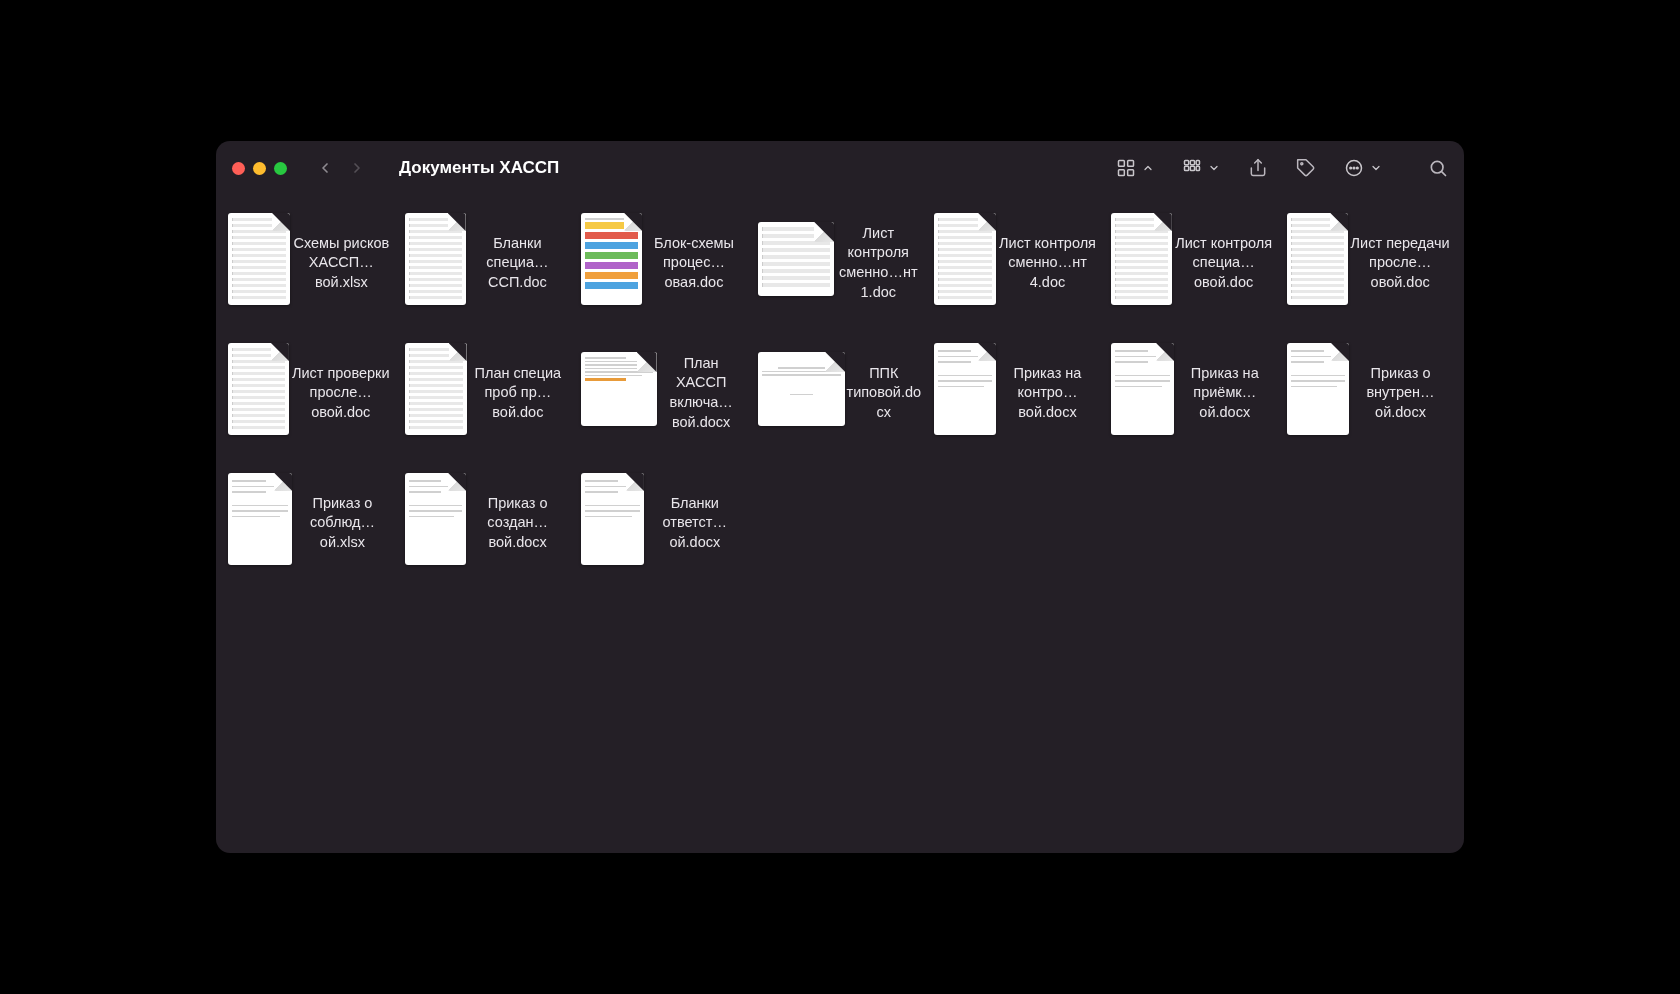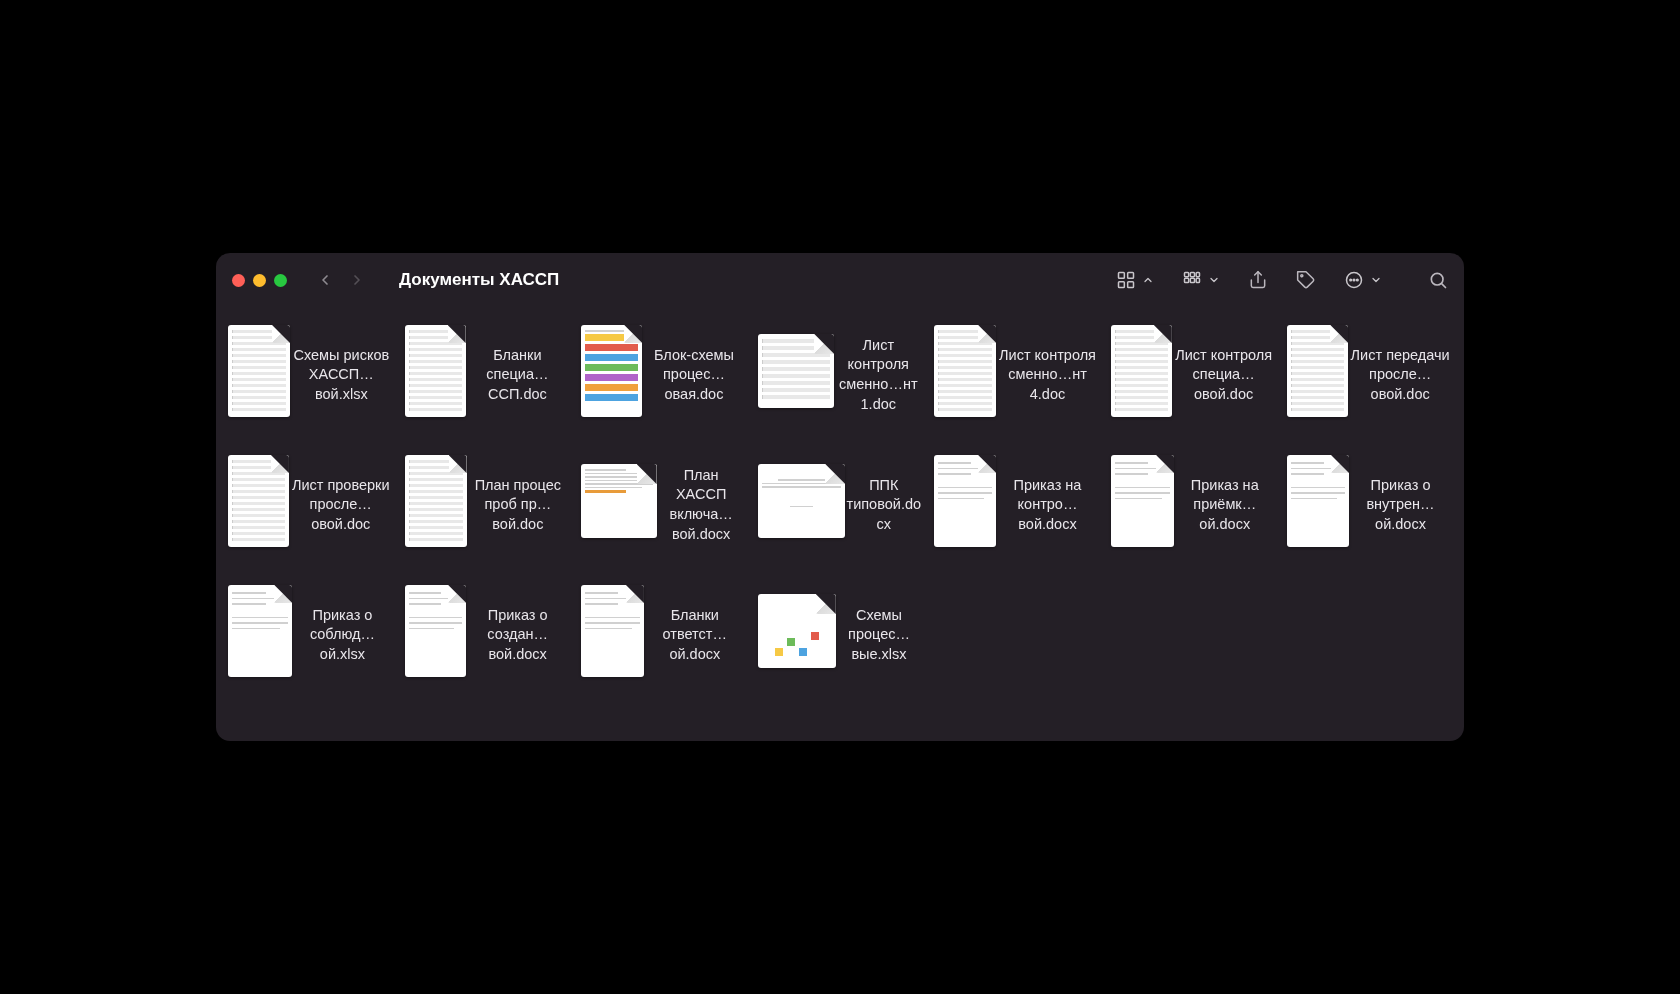--- a/index.html
+++ b/index.html
@@ -7,21 +7,21 @@
     background: #000;
     font-family: -apple-system, "Helvetica Neue", Helvetica, Arial, sans-serif;
     display: flex;
     justify-content: center;
     align-items: center;
     min-height: 994px;
     width: 1680px;
   }
   .window {
     width: 1248px;
-    height: 488px;
+    height: 712px;
     background: #241f26;
     border-radius: 14px;
     box-shadow: 0 20px 60px rgba(0,0,0,0.7);
     display: flex;
     flex-direction: column;
     overflow: hidden;
   }
   .titlebar {
     height: 54px;
     display: flex;
@@ -386,21 +386,21 @@
             <div class="ln"></div>
             <div class="ln"></div>
             <div class="ln"></div>
             <div class="ln"></div>
             <div class="ln"></div>
             <div class="ln"></div>
             <div class="ln"></div>
             <div class="fold"></div>
           </div>
           <div class="fname">
-            <div>План процес</div>
+            <div>План специа</div>
             <div>проб пр…вой.doc</div>
           </div>
         </div>
         <div class="file">
           <div class="thumb wide">
             <div class="line s"></div>
             <div class="line f"></div>
             <div class="line f"></div>
             <div class="line m"></div>
             <div class="line f"></div>
@@ -515,30 +515,17 @@
             <div class="line s"></div>
             <div style="height:6px"></div>
             <div class="line f"></div>
             <div class="line f"></div>
             <div class="line m"></div>
             <div class="fold"></div>
           </div>
           <div class="fname">
             <div>Бланки</div>
             <div>ответст…ой.docx</div>
-          </div>
-        </div>
-        <div class="file">
-          <div class="thumb wide chart">
-            <div class="dot" style="background:#f6c945"></div>
-            <div class="dot" style="background:#6dbb5a;margin-bottom:10px"></div>
-            <div class="dot" style="background:#4da3e0"></div>
-            <div class="dot" style="background:#e25b4b;margin-bottom:16px"></div>
-            <div class="fold"></div>
-          </div>
-          <div class="fname">
-            <div>Схемы</div>
-            <div>процес…вые.xlsx</div>
           </div>
         </div>
       </div>
   </div>
 </div>
 
 </body></html>

